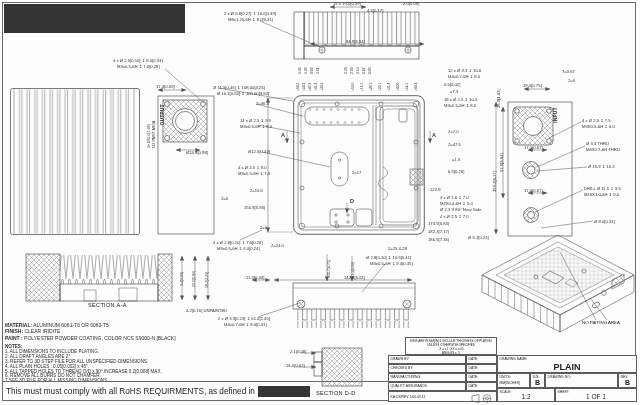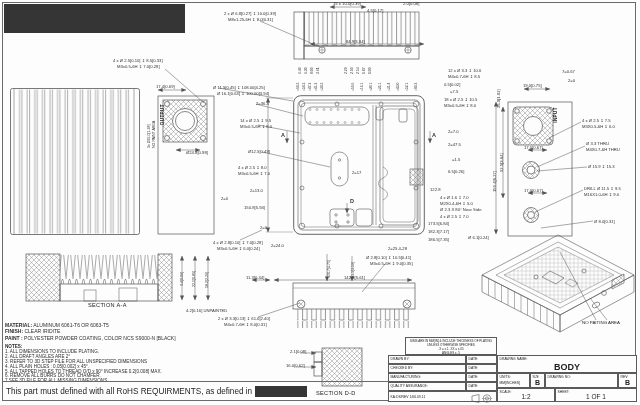--- a/index.html
+++ b/index.html
@@ -383,21 +383,21 @@
     <div>1. ALL DIMENSIONS TO INCLUDE PLATING.</div>
     <div>2. ALL DRAFT ANGLES ARE 2°</div>
     <div>3. REFER TO 3D STEP FILE FOR ALL UNSPECIFIED DIMENSIONS</div>
     <div>4. ALL PLAIN HOLES : 0.05[0.002] x 45°.</div>
     <div>5. ALL TAPPED HOLES TO THREAD O/D x 90° INCREASE 0.2[0.008] MAX.</div>
     <div>6. REMOVE ALL BURRS DO NOT CHAMFER.</div>
     <div>7.SEE 3D FILE FOR ALL MISSING DIMENSIONS</div>
   </div>
 
   <div class="rohs-strip">
-    <div class="rohs-text"><span>This part must defined with all RoHS REQUIRMENTS, as defined in</span><span class="rohs-redact redact"></span></div>
+    <div class="rohs-text"><span>This must must comply with all RoHS REQUIRMENTS, as defined in</span><span class="rohs-redact redact"></span></div>
   </div>
 
   <div class="tb">
     <div class="tb-cell tol" style="left:17px;top:0;width:92px;height:18px">
       <div>DIMS ARE IN MM[IN] &amp; INCLUDE THICKNESS OF PLATING</div>
       <div>UNLESS OTHERWISE SPECIFIED</div>
       <div>.X = ±.1   .XX = ±.05</div>
       <div>ANGLES ± .5</div>
     </div>
     <div class="tb-cell" style="left:0;top:18px;width:78px;height:9px">
@@ -430,21 +430,21 @@
         <g stroke="#555" fill="none" stroke-width="0.6">
           <polygon points="1,2 8,0.5 8,8.5 1,7"></polygon>
           <circle cx="16" cy="4.5" r="3.8"></circle>
           <circle cx="16" cy="4.5" r="1.6"></circle>
           <line x1="11" y1="4.5" x2="21" y2="4.5" stroke-width="0.35"></line>
         </g>
       </svg>
     </div>
     <div class="tb-cell" style="left:109px;top:18px;width:140px;height:18px">
       <span class="tb-lab">DRAWING NAME:</span>
-      <div class="big" style="top:6px;font-size:9px">BODY</div>
+      <div class="big" style="top:6px;font-size:9px">PLAIN</div>
     </div>
     <div class="tb-cell" style="left:109px;top:36px;width:33px;height:15px">
       <span class="tb-lab">UNITS:</span>
       <div class="tb-lab" style="top:7px">MM[INCHES]</div>
     </div>
     <div class="tb-cell" style="left:142px;top:36px;width:15px;height:15px">
       <span class="tb-lab" style="font-size:2.8px">SIZE</span>
       <div class="big" style="top:5px;font-size:7px">B</div>
     </div>
     <div class="tb-cell" style="left:157px;top:36px;width:73px;height:15px">

